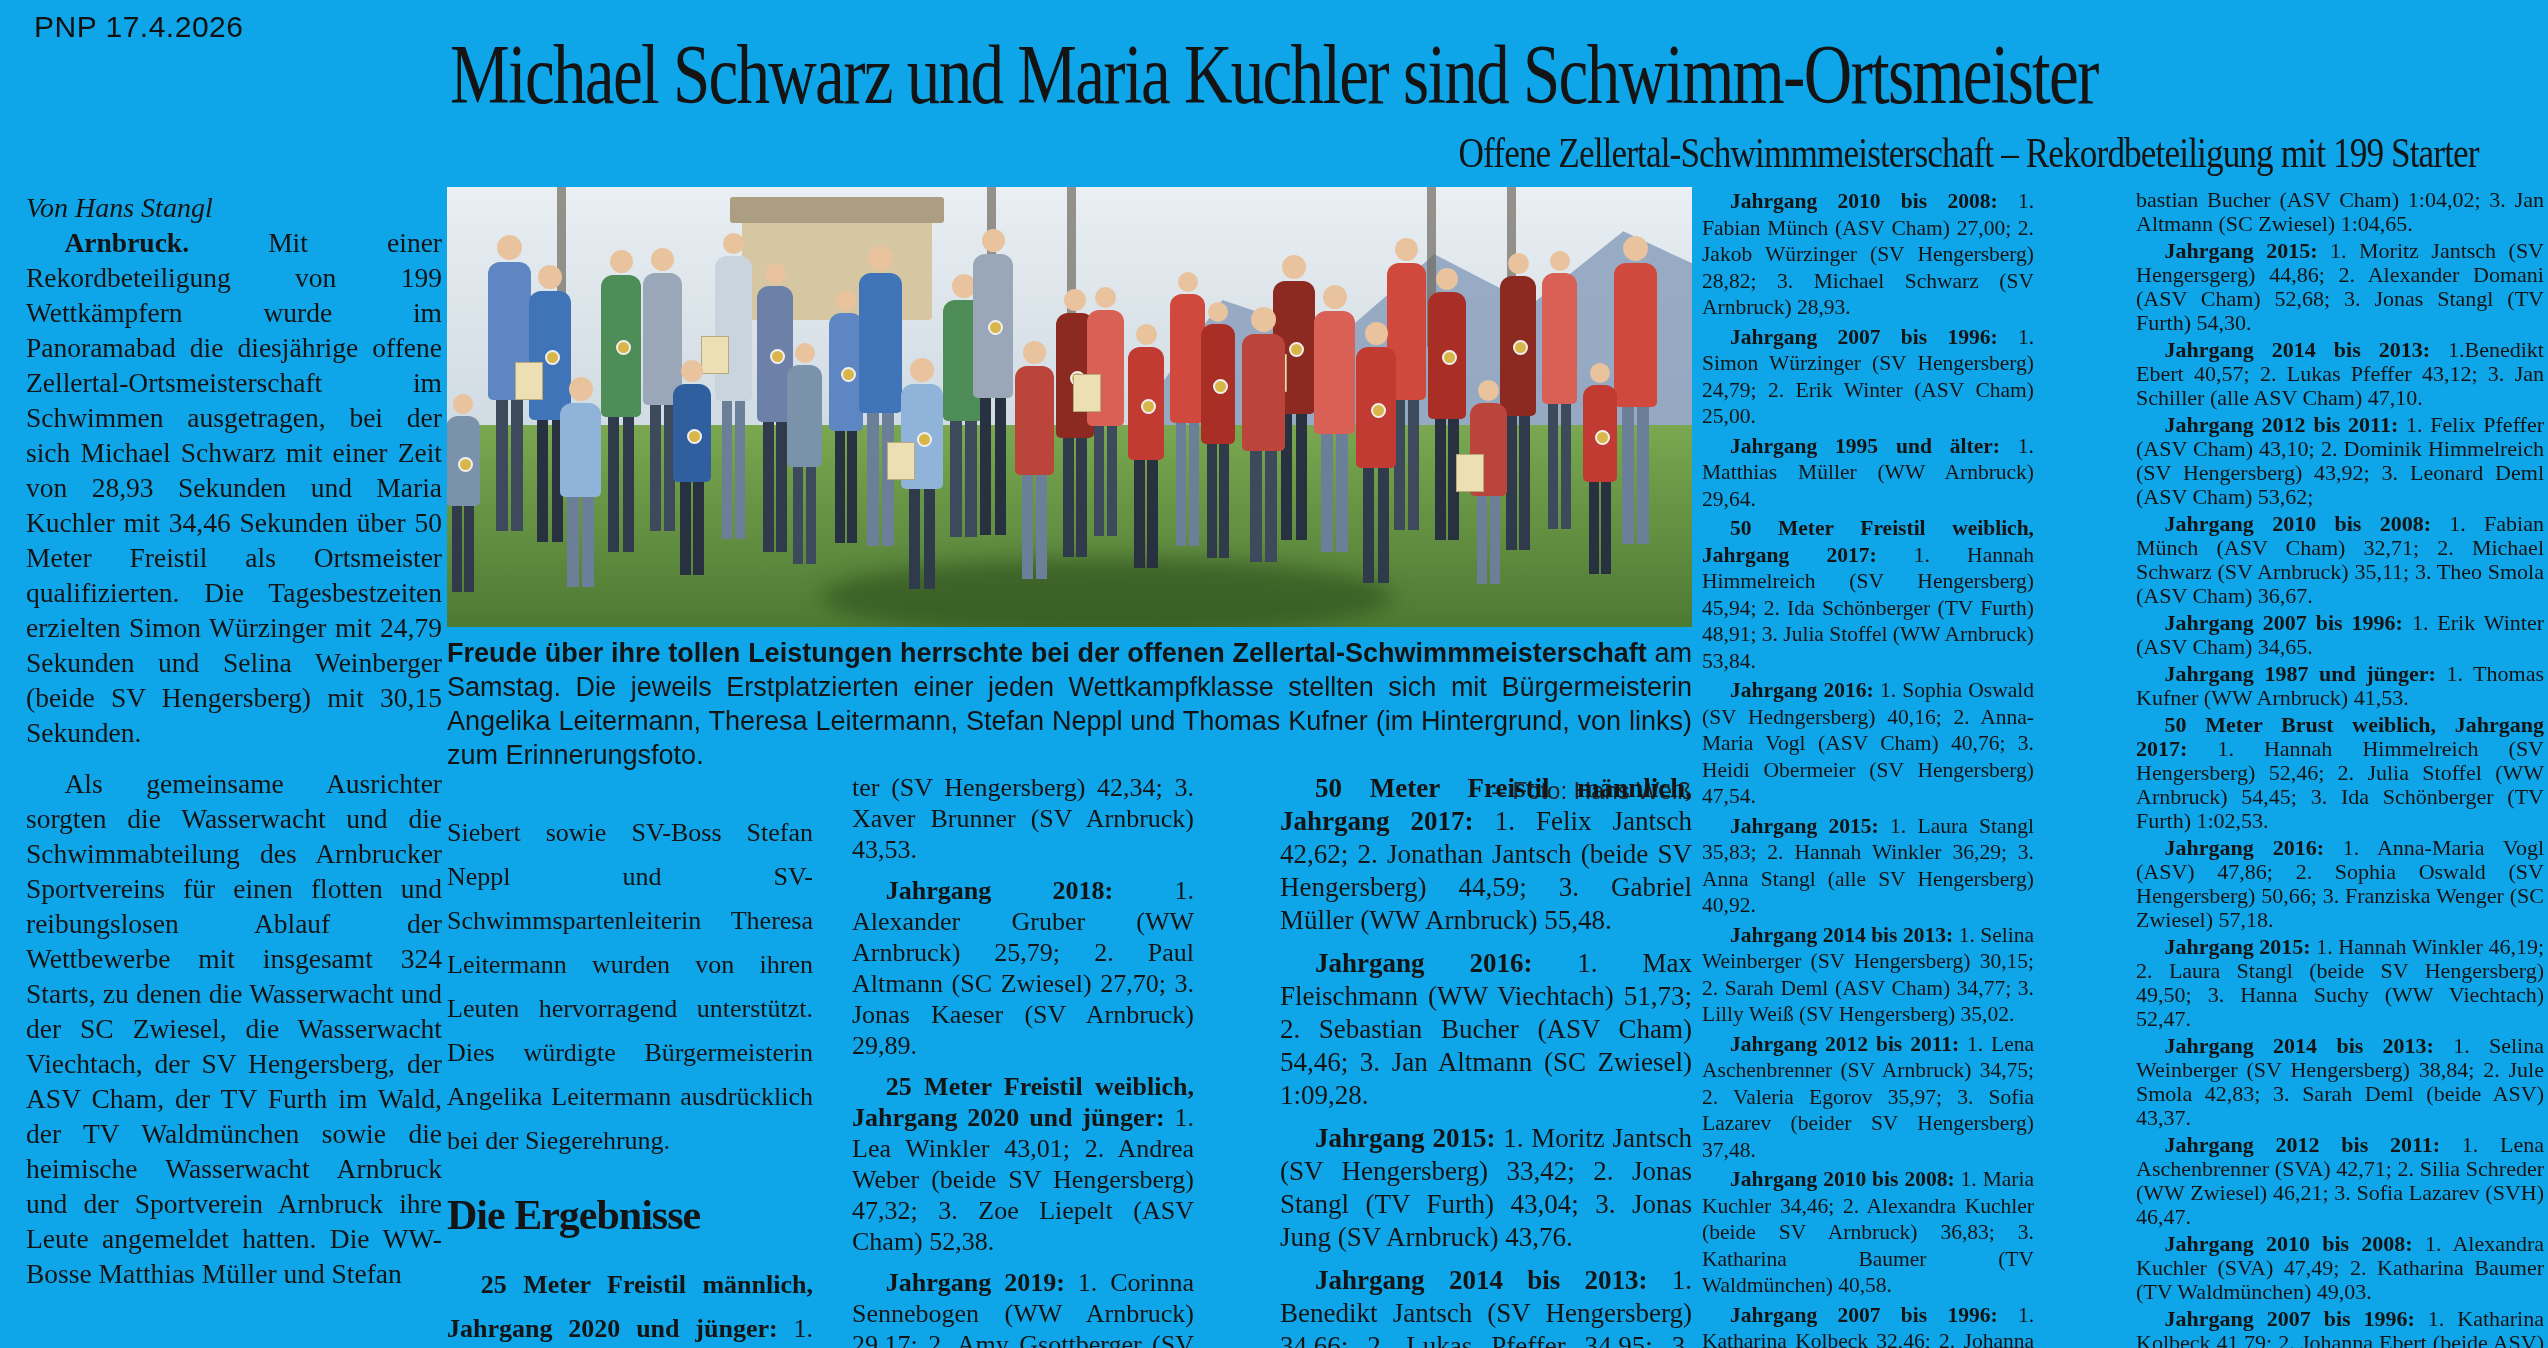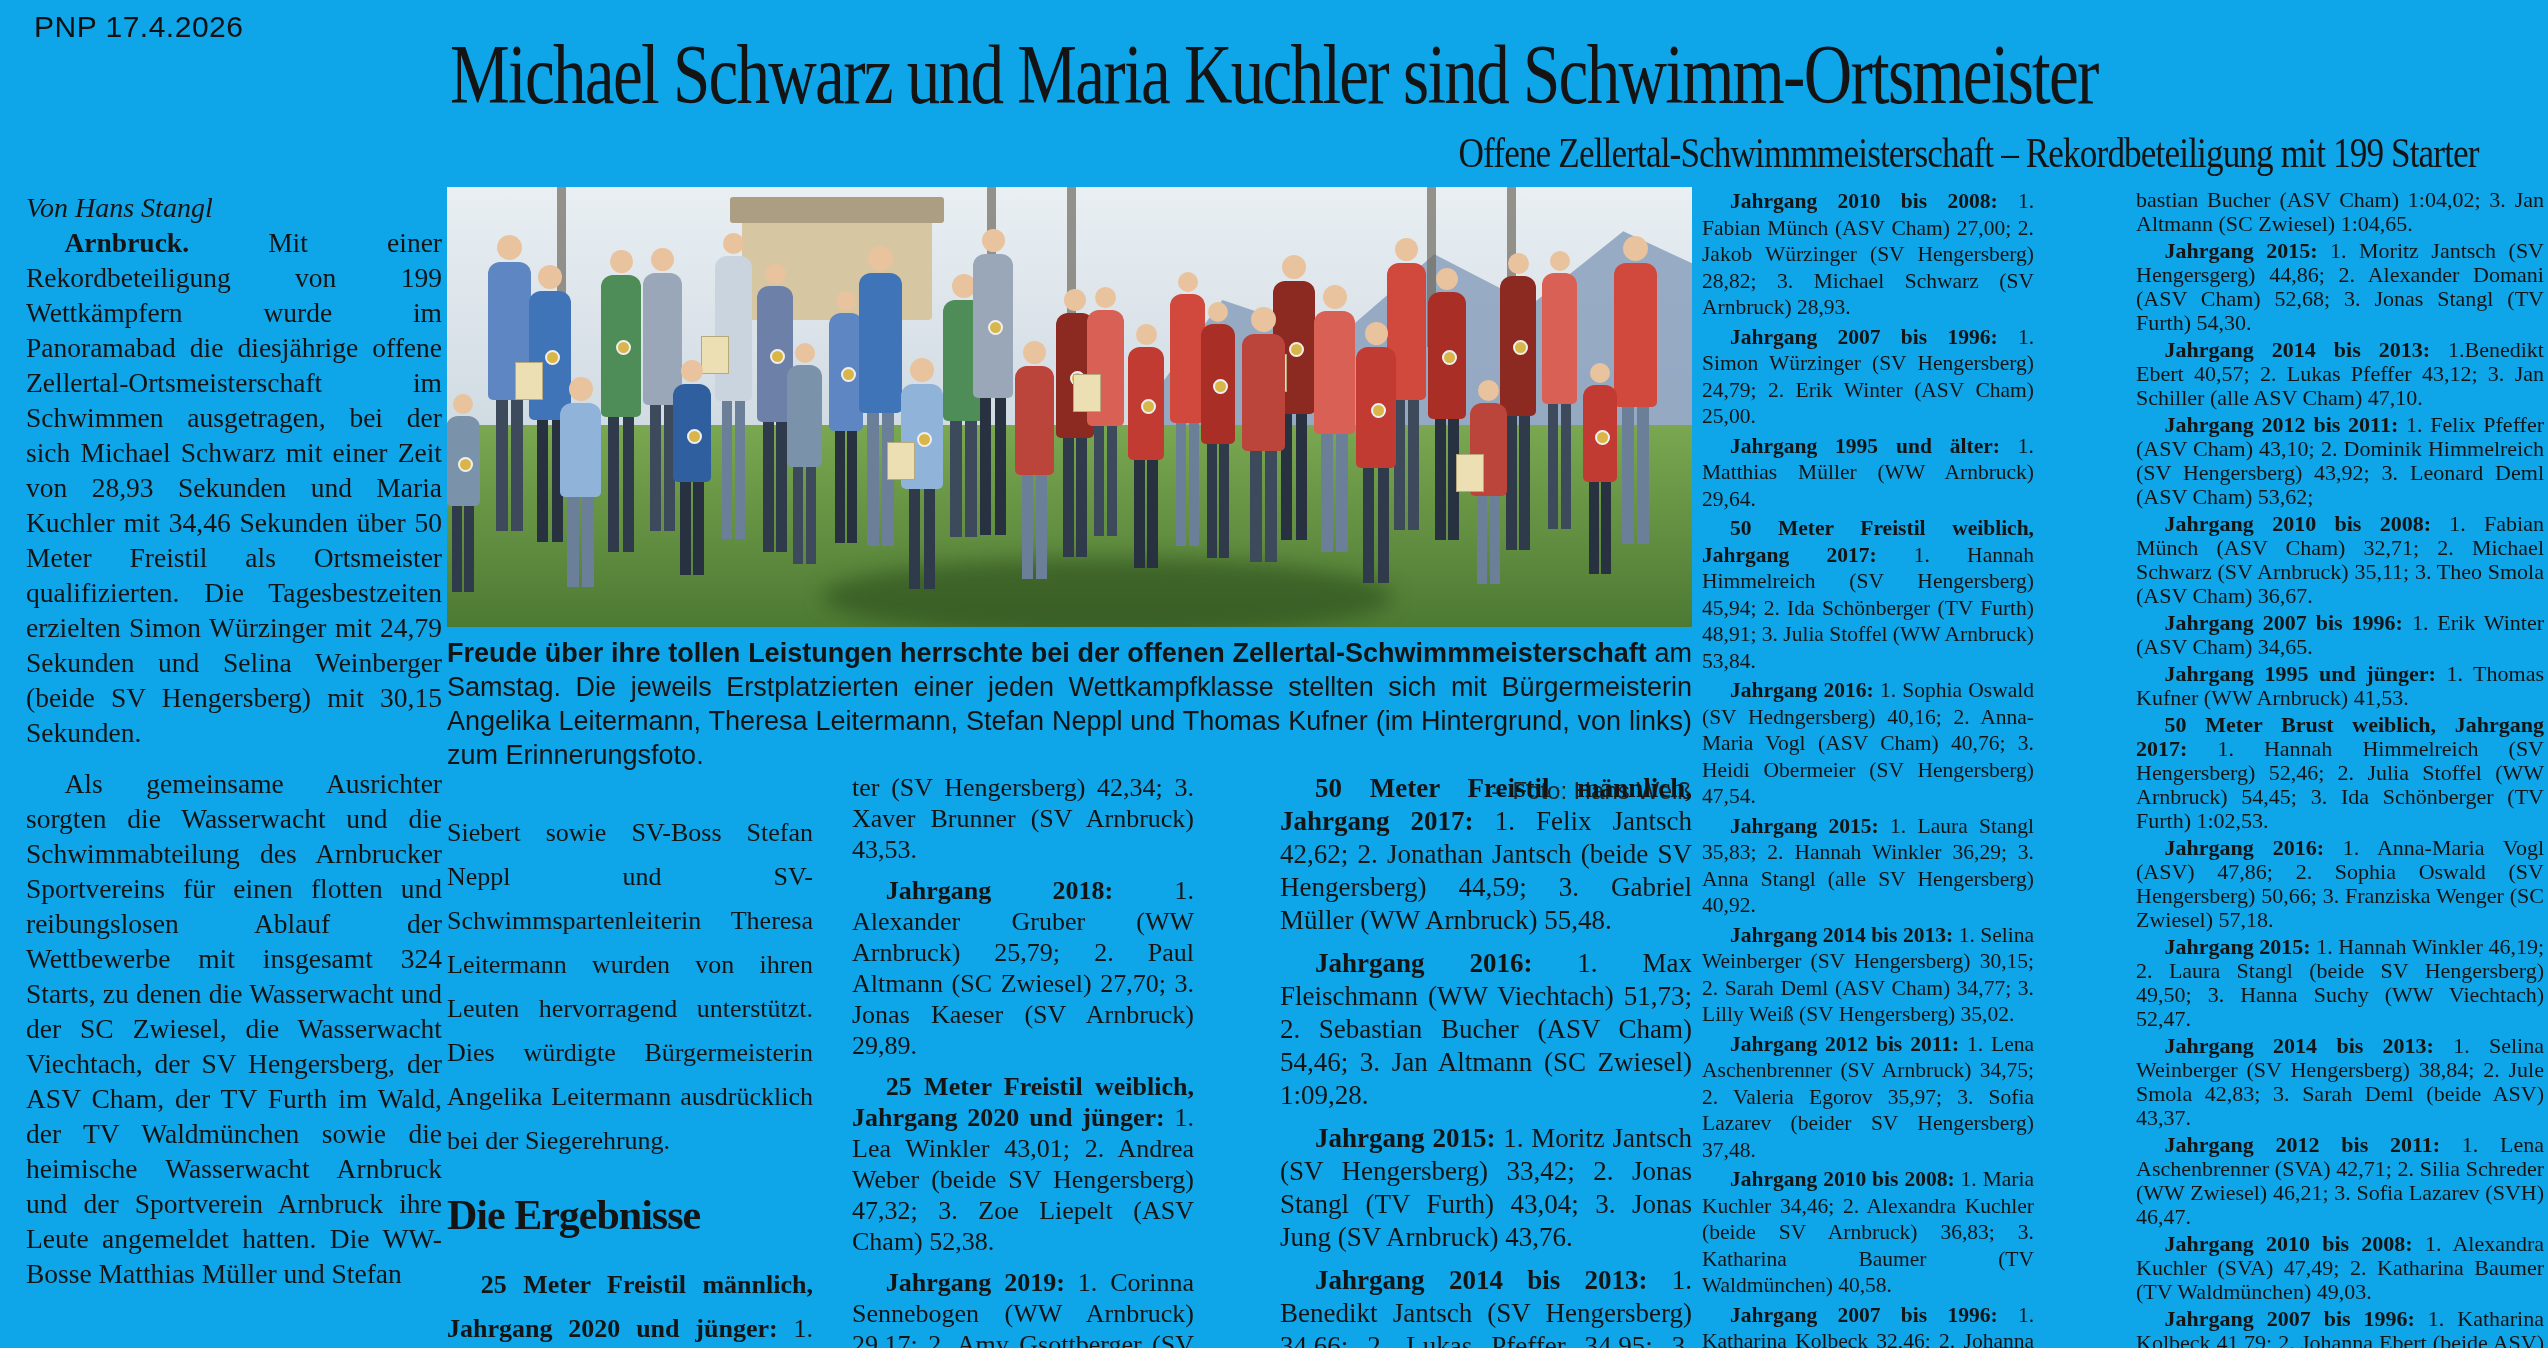--- a/index.html
+++ b/index.html
@@ -338,21 +338,21 @@
       </div>
   </div>
   <div class="col col6">
     <div class="res">
         <p class="cont">bastian Bucher (ASV Cham) 1:04,02; 3. Jan Altmann (SC Zwiesel) 1:04,65.</p>
         <p><b>Jahrgang 2015:</b> 1. Moritz Jantsch (SV Hengersgerg) 44,86; 2. Alexander Domani (ASV Cham) 52,68; 3. Jonas Stangl (TV Furth) 54,30.</p>
         <p><b>Jahrgang 2014 bis 2013:</b> 1.Benedikt Ebert 40,57; 2. Lukas Pfeffer 43,12; 3. Jan Schiller (alle ASV Cham) 47,10.</p>
         <p><b>Jahrgang 2012 bis 2011:</b> 1. Felix Pfeffer (ASV Cham) 43,10; 2. Dominik Himmelreich (SV Hengersberg) 43,92; 3. Leonard Deml (ASV Cham) 53,62;</p>
         <p><b>Jahrgang 2010 bis 2008:</b> 1. Fabian Münch (ASV Cham) 32,71; 2. Michael Schwarz (SV Arnbruck) 35,11; 3. Theo Smola (ASV Cham) 36,67.</p>
         <p><b>Jahrgang 2007 bis 1996:</b> 1. Erik Winter (ASV Cham) 34,65.</p>
-        <p><b>Jahrgang 1995 und jünger:</b> 1. Thomas Kufner (WW Arnbruck) 41,53.</p>
+        <p><b>Jahrgang 1987 und jünger:</b> 1. Thomas Kufner (WW Arnbruck) 41,53.</p>
         <p><b>50 Meter Brust weiblich, Jahrgang 2017:</b> 1. Hannah Himmelreich (SV Hengersberg) 52,46; 2. Julia Stoffel (WW Arnbruck) 54,45; 3. Ida Schönberger (TV Furth) 1:02,53.</p>
         <p><b>Jahrgang 2016:</b> 1. Anna-Maria Vogl (ASV) 47,86; 2. Sophia Oswald (SV Hengersberg) 50,66; 3. Franziska Wenger (SC Zwiesel) 57,18.</p>
         <p><b>Jahrgang 2015:</b> 1. Hannah Winkler 46,19; 2. Laura Stangl (beide SV Hengersberg) 49,50; 3. Hanna Suchy (WW Viechtach) 52,47.</p>
         <p><b>Jahrgang 2014 bis 2013:</b> 1. Selina Weinberger (SV Hengersberg) 38,84; 2. Jule Smola 42,83; 3. Sarah Deml (beide ASV) 43,37.</p>
         <p><b>Jahrgang 2012 bis 2011:</b> 1. Lena Aschenbrenner (SVA) 42,71; 2. Silia Schreder (WW Zwiesel) 46,21; 3. Sofia Lazarev (SVH) 46,47.</p>
         <p><b>Jahrgang 2010 bis 2008:</b> 1. Alexandra Kuchler (SVA) 47,49; 2. Katharina Baumer (TV Waldmünchen) 49,03.</p>
         <p><b>Jahrgang 2007 bis 1996:</b> 1. Katharina Kolbeck 41,79; 2. Johanna Ebert (beide ASV) 43,18; 3. Barbara Bastl (SC) 46,27.</p>
       </div>
   </div>
 

